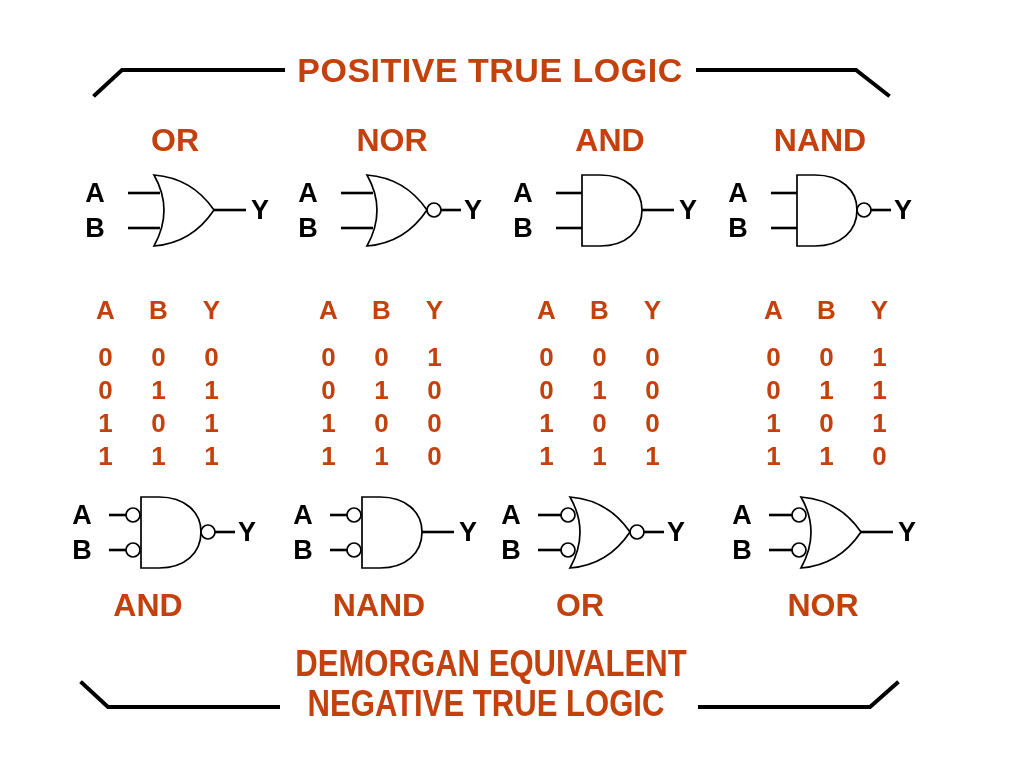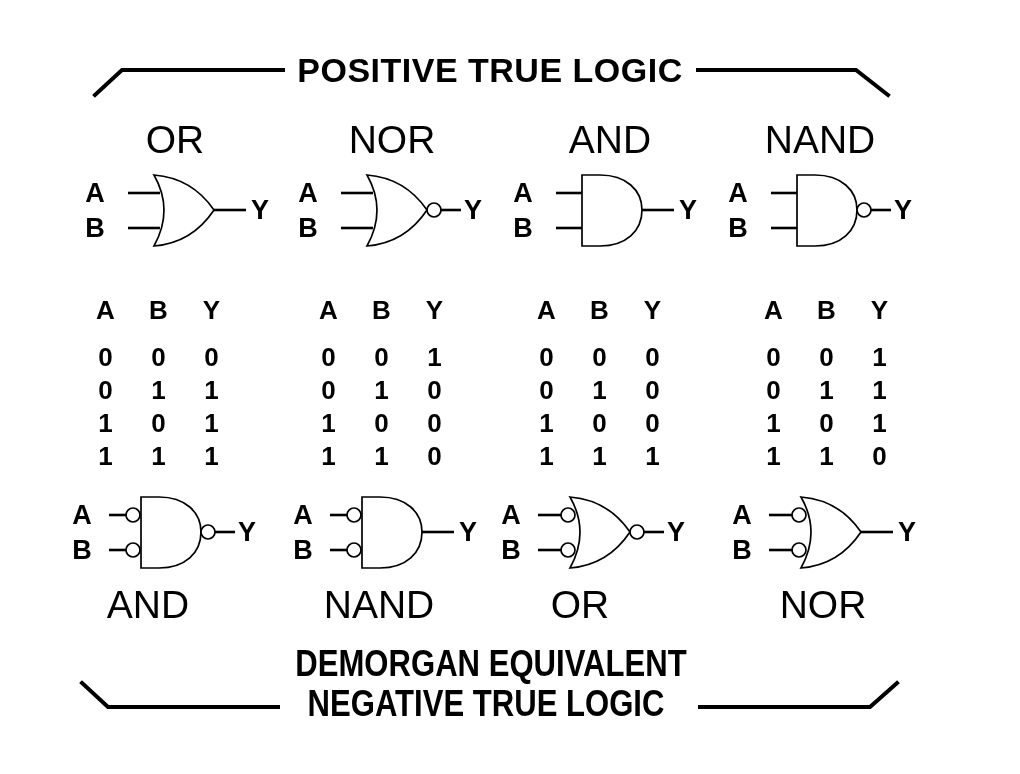--- a/index.html
+++ b/index.html
@@ -1,24 +1,24 @@
 <!DOCTYPE html>
 <html><head>
 <meta charset="utf-8">
 <style>
   html,body{margin:0;padding:0;background:#ffffff;}
   .page{position:relative;width:1020px;height:774px;background:#ffffff;overflow:hidden;
-        font-family:"Liberation Sans",sans-serif;color:#000000;}
+        font-family:"Liberation Sans",sans-serif;color:#c2410c;}
   .decor{position:absolute;left:0;top:0;width:1020px;height:774px;pointer-events:none;}
   .decor polyline{fill:none;stroke:#000;stroke-width:4;stroke-linecap:square;}
   .title-top{position:absolute;left:490px;top:70px;transform:translate(-50%,-50%);
              font-size:34px;font-weight:bold;letter-spacing:.5px;white-space:nowrap;}
   .title-bot{position:absolute;white-space:nowrap;font-weight:bold;font-size:37px;
              transform:translate(-50%,-50%) scaleX(.84);}
-  .glbl{position:absolute;transform:translate(-50%,-50%);font-size:39px;font-weight:normal;white-space:nowrap;}
+  .glbl{position:absolute;transform:translate(-50%,-50%);font-size:32px;font-weight:bold;white-space:nowrap;}
   .gcell{position:absolute;width:200px;height:91px;overflow:visible;}
   .glabel{font-family:"Liberation Sans",sans-serif;font-weight:bold;font-size:27px;fill:#000;}
   .wire{stroke:#000;stroke-width:2.6;}
   .gbody{fill:#ffffff;stroke:#000;stroke-width:1.7;}
   .bub{fill:#ffffff;stroke:#000;stroke-width:1.7;}
   .ttable{position:absolute;width:160px;}
   .trow{display:flex;height:33px;align-items:center;}
   .trow.hdr{margin-bottom:14px;}
   .tc{width:53px;text-align:center;font-weight:bold;font-size:26px;line-height:33px;}
 </style>

